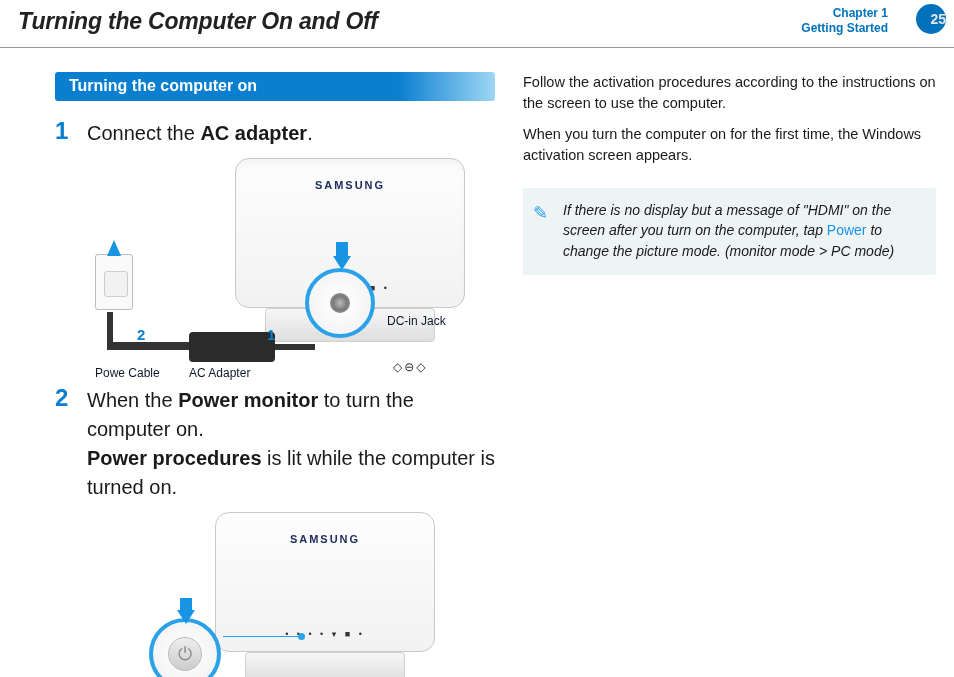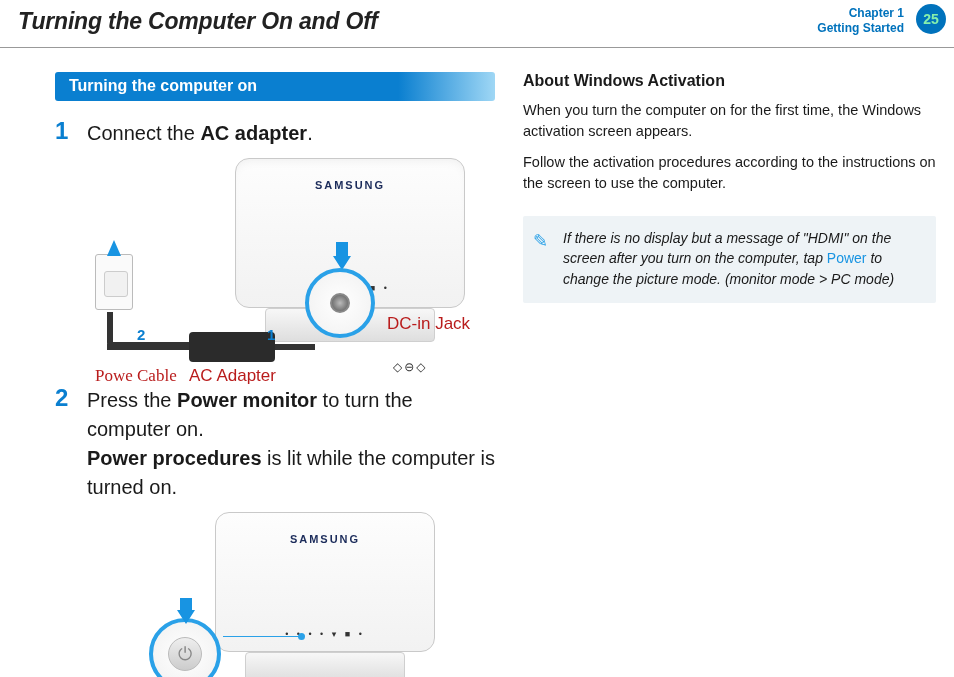--- a/index.html
+++ b/index.html
@@ -33,27 +33,26 @@
     font-weight: 600;
     color: #0072bc;
   }
   .page-badge {
     position: absolute;
     right: -4px;
     top: -2px;
     width: 30px; height: 30px;
     border-radius: 50%;
     background: #0072bc;
-    color: #86efac;
-    text-align: center;
+    color: #e5e5e5;
     line-height: 30px;
     font-weight: 700;
     font-size: 14px;
   }
-  .chapter-lines { margin-right: 38px; line-height: 1.25; }
+  .chapter-lines { margin-right: 54px; line-height: 1.25; }
   .content {
     display: flex;
     padding: 24px 18px 10px 18px;
     gap: 28px;
     margin-left: 37px;
   }
   .col { flex: 1 1 50%; }
   .section-bar {
     background: linear-gradient(to right, #0a7fd0 0%, #0a7fd0 78%, #9fd7f5 100%);
     color: #fff;
@@ -140,22 +139,22 @@
     position:absolute;left:134px;top:174px;width:86px;height:30px;
     background:#2b2b2b;border-radius:4px;
   }
   .cable3{position:absolute;left:220px;top:186px;width:40px;height:6px;background:#333;}
   .num-badge{
     position:absolute;width:18px;height:18px;
     color:#0a7fd0;font-weight:700;font-size:15px;
   }
   .nb1{left:212px;top:168px;}
   .nb2{left:82px;top:168px;}
-  .lbl{position:absolute;font-size:17px;color:#b91c1c;}
-  .l-power{left:40px;top:208px;font-family:Liberation Serif, serif;}
+  .lbl{position:absolute;font-size:12px;color:#0f172a;}
+  .l-power{left:40px;top:208px;}
   .l-adapter{left:134px;top:208px;}
   .l-dcin{left:332px;top:156px;}
   .dcsym{position:absolute;left:338px;top:202px;font-size:12px;letter-spacing:2px;color:#333;}
 
   .illus2{position:relative;height:180px;margin:10px 0 0 0;}
   .mon2{
     position:absolute;left:160px;top:0;width:220px;height:140px;
     border:1px solid #c9c9c9;border-radius:14px;
     background:linear-gradient(#fdfdfd,#f2f2f2);
   }
@@ -245,21 +244,21 @@
       <div class="num-badge nb2">2</div>
       <div class="lbl l-power">Powe Cable</div>
       <div class="lbl l-adapter">AC Adapter</div>
       <div class="lbl l-dcin">DC-in Jack</div>
       <div class="dcsym">◇⊖◇</div>
     </div>
 
     <div class="step">
       <div class="step-num">2</div>
       <div class="step-body">
-        <span>Press the </span><b>Power monitor</b><span> to turn the computer on.</span><br>
+        <span>When the </span><b>Power monitor</b><span> to turn the computer on.</span><br>
         <b>Power procedures</b><span> is lit while the computer is turned on.</span>
       </div>
     </div>
 
     <div class="illus2">
       <div class="mon2">
         <div class="brand">SAMSUNG</div>
         <div class="dots-row" style="bottom:12px;">• • • • ▾ ■ •</div>
       </div>
       <div class="mon2-stand"></div>
@@ -269,21 +268,20 @@
       </div>
       <div class="pwr-arrow">
         <svg width="18" height="26">
             <polygon points="3,0 15,0 15,12 18,12 9,26 0,12 3,12" fill="#1894e2"></polygon>
           </svg>
       </div>
     </div>
   </div>
 
   <div class="col">
-    <div class="right-h">About Windows Activation</div>
+    <p class="para">Follow the activation procedures according to the instructions on the screen to use the computer.</p>
     <p class="para">When you turn the computer on for the first time, the Windows activation screen appears.</p>
-    <p class="para">Follow the activation procedures according to the instructions on the screen to use the computer.</p>
     <div class="note">
       <span class="note-icon">✎</span>
       <span>If there is no display but a message of "HDMI" on the screen after you turn on the computer, tap </span><span class="source">Power</span><span> to change the picture mode. (monitor mode &gt; PC mode)</span>
     </div>
   </div>
 </div>
 
 </body></html>

